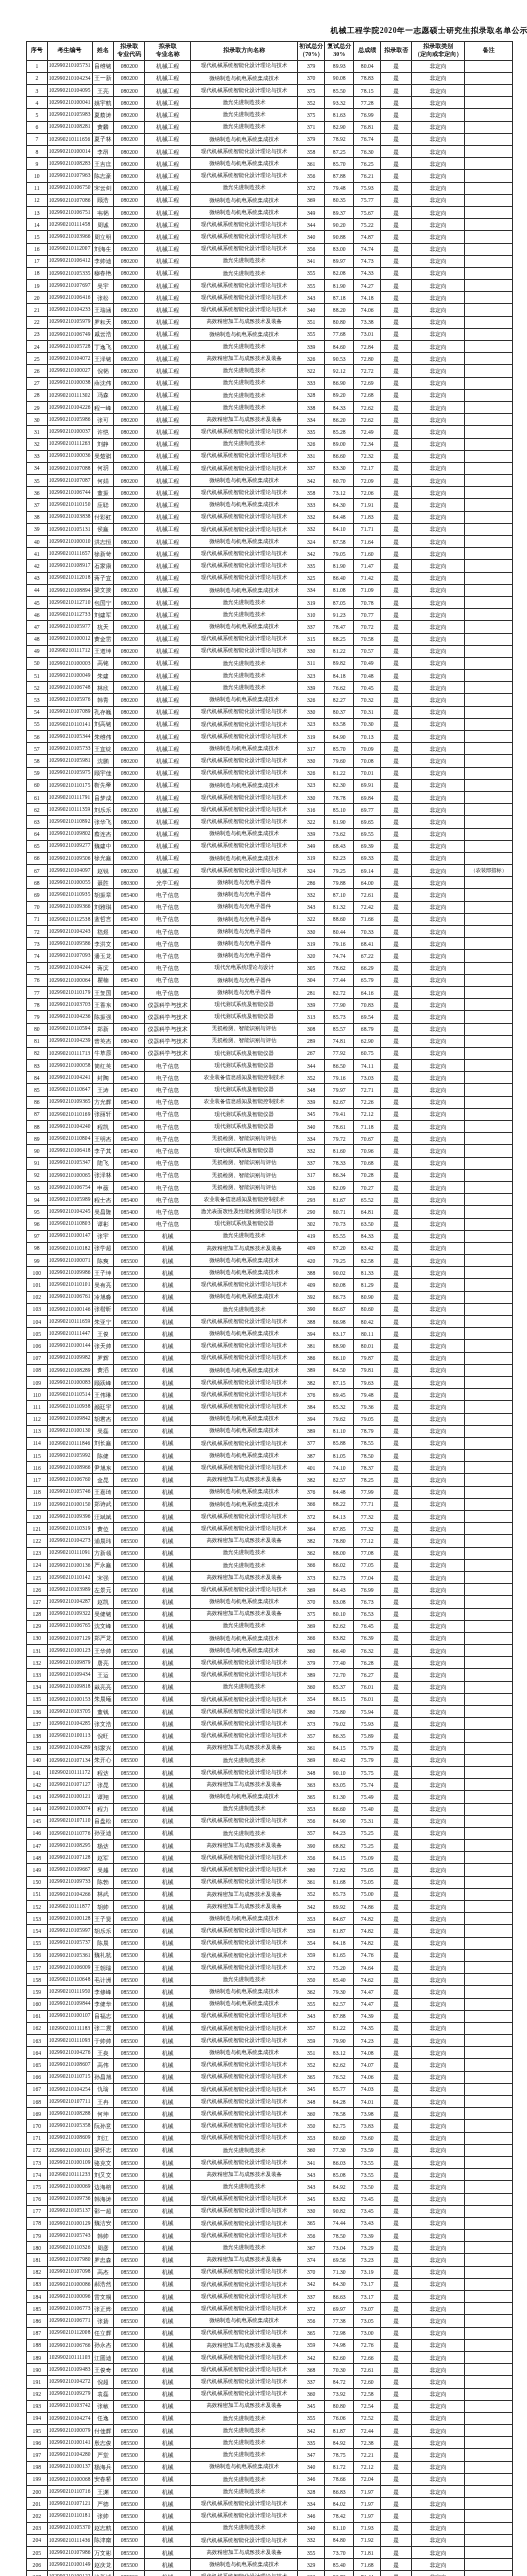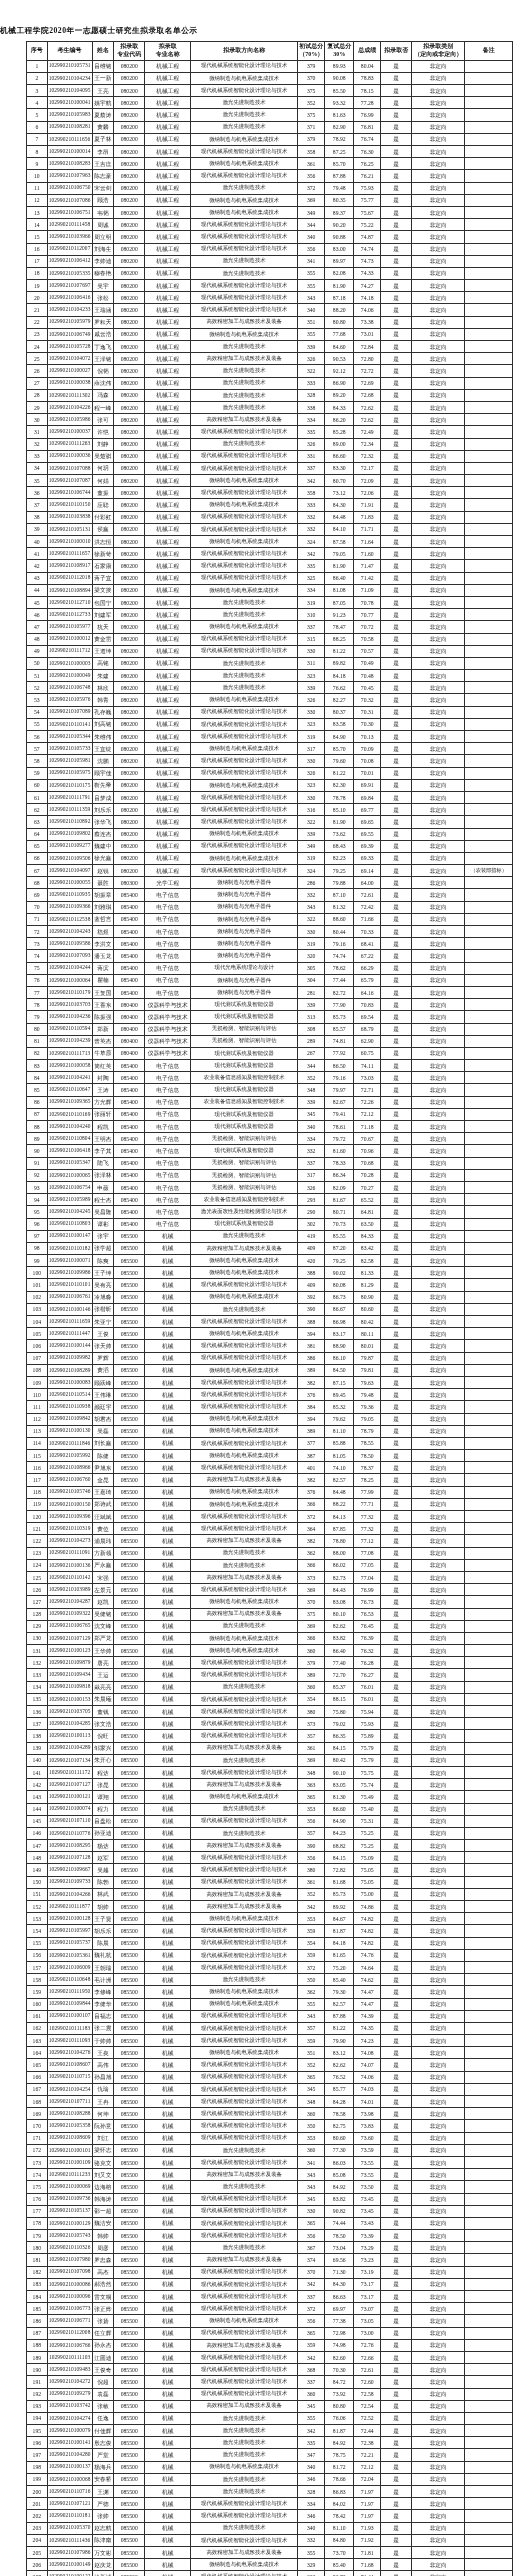--- a/index.html
+++ b/index.html
@@ -1,18 +1,18 @@
 <!DOCTYPE html>
 <html style="font-size:8.2px"><head>
 <meta charset="utf-8">
 <style>
   html,body{margin:0;padding:0;background:#ffffff;}
   body{width:528px;height:2667px;font-family:"Liberation Serif","DejaVu Serif",serif;color:#1c1c1c;}
   .page{padding-top:26px;}
-  .doc-title{width:100%;text-align:left;font-size:7.7px;font-weight:bold;letter-spacing:0.5px;color:#111;}
+  .doc-title{width:100%;text-align:right;font-size:7.7px;font-weight:bold;letter-spacing:0.5px;color:#111;}
   table.tbl{border-collapse:collapse;table-layout:fixed;margin-left:26px;margin-top:5.2px;width:487px;border:1px solid #222;}
   .tbl th,.tbl td{border:0.5px solid #2e2e2e;padding:0 1px;overflow:hidden;text-align:center;vertical-align:middle;}
   .tbl th{font-size:6px;font-weight:bold;white-space:pre-line;line-height:1.25;height:17.5px;color:#111;}
   .tbl td{font-size:5.7px;height:11.2px;line-height:1.05;color:#1f1f1f;}
   .tbl td.c-id{font-size:5.4px;letter-spacing:0.1px;}
   .tbl td.c-dir{font-size:5.4px;}
   .tbl td.c-remark{font-size:5.2px;}
 </style>
 </head>
 <body>

